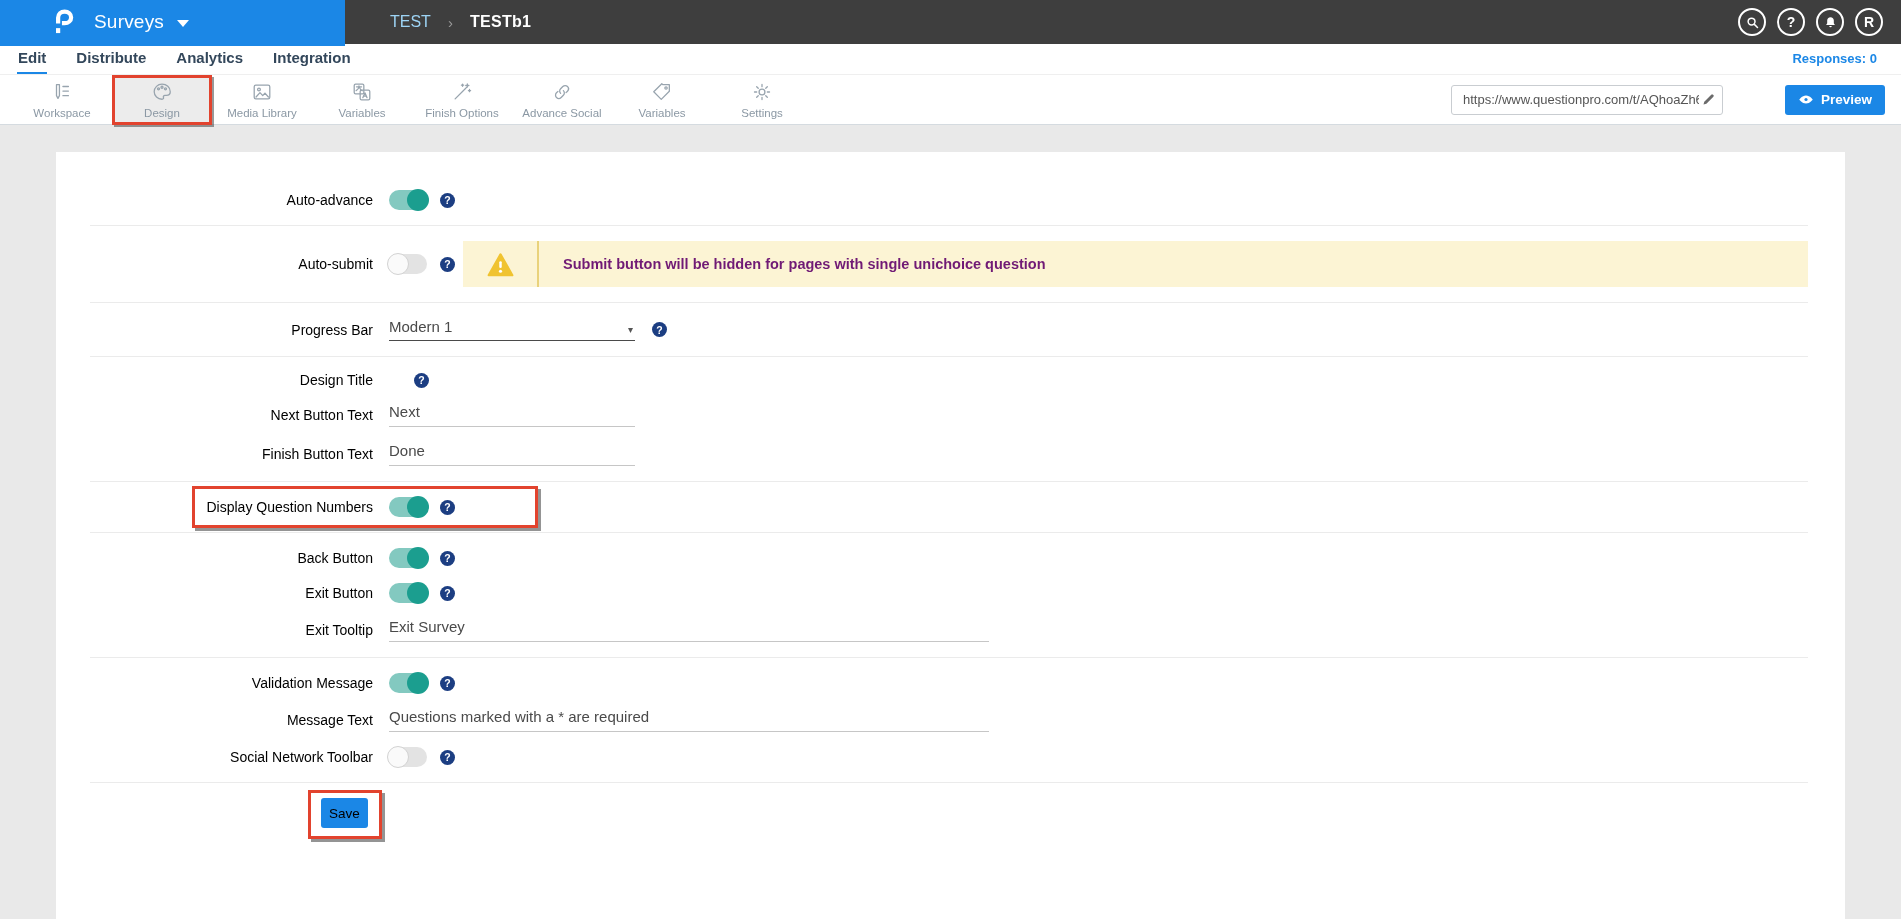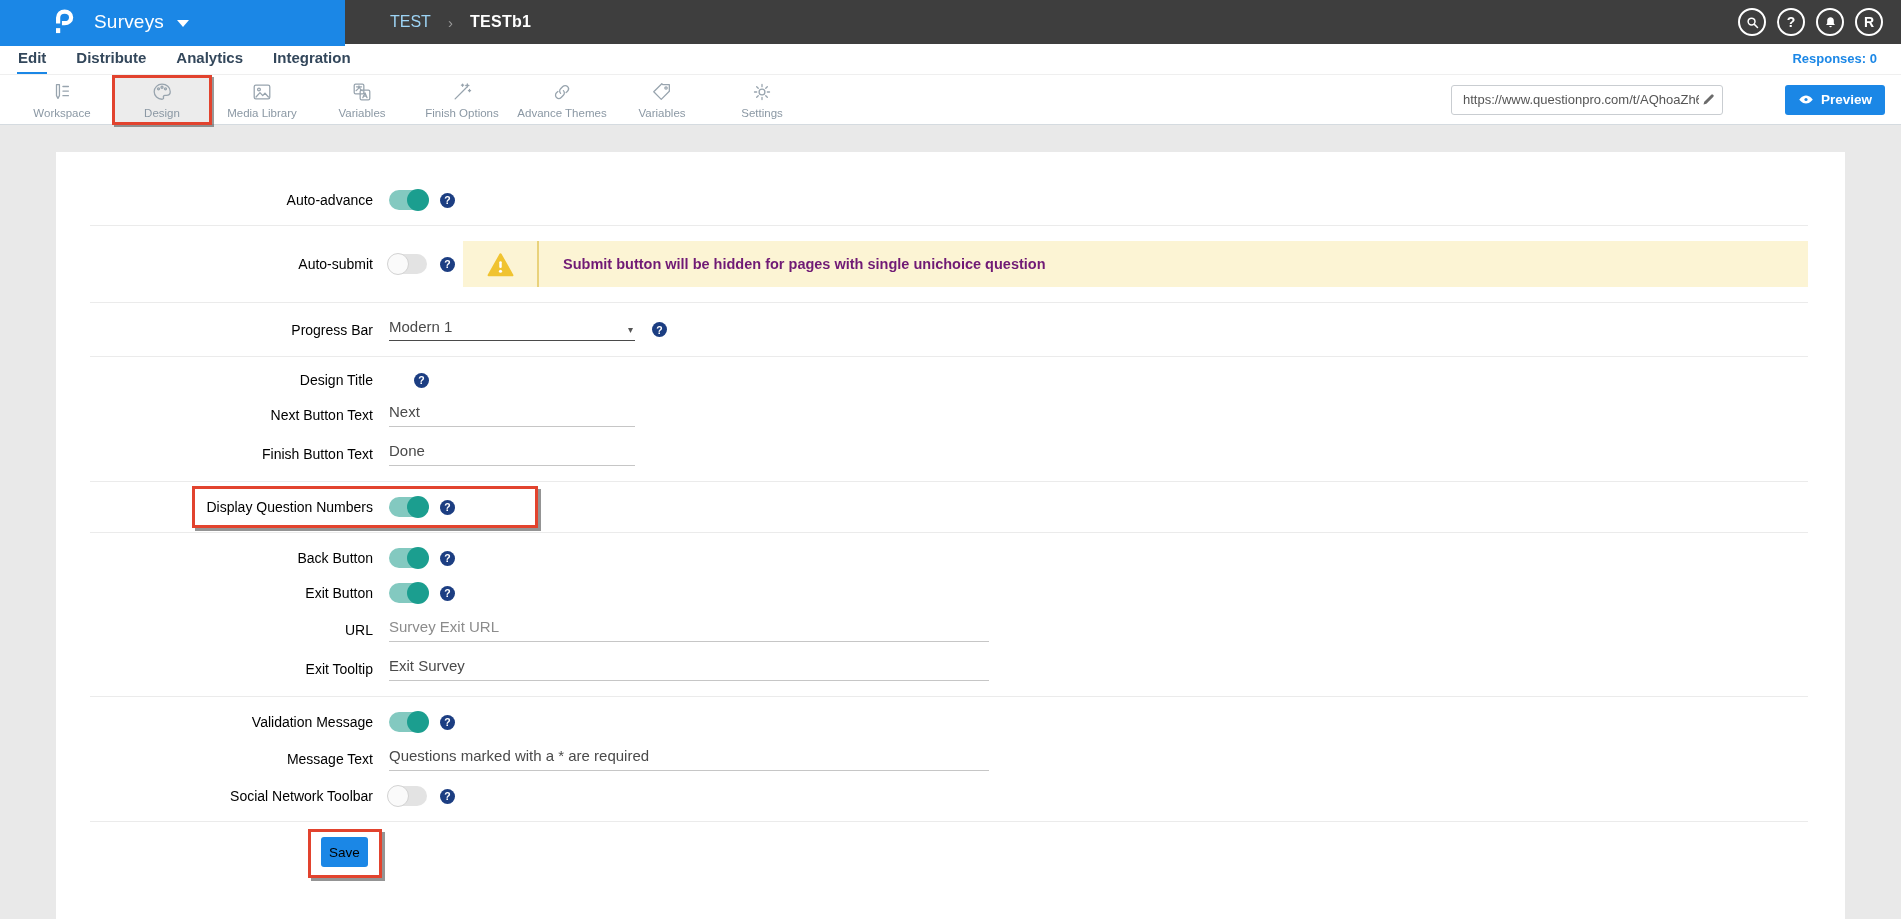--- a/index.html
+++ b/index.html
@@ -179,21 +179,21 @@
           <path d="M4.5 19.5l9.7-9.7M15 9l2-2"></path>
           <path d="M17.8 3.2v3.4M16.1 4.9h3.4M20.2 9.2v2.4M19 10.4h2.4M12.6 3.4v2.4M11.4 4.6h2.4"></path>
         </svg></span>
       <span class="tb-label">Finish Options</span>
     </div>
     <div class="tb-item">
       <span class="tb-ico"><svg width="22" height="22" viewBox="0 0 24 24" fill="none" stroke="#98A4AE" stroke-width="1.4" stroke-linecap="round" stroke-linejoin="round">
           <path d="M10.5 13.5a3.6 3.6 0 0 1 0-5.1l2.4-2.4a3.6 3.6 0 0 1 5.1 5.1l-1.6 1.6"></path>
           <path d="M13.5 10.5a3.6 3.6 0 0 1 0 5.1l-2.4 2.4a3.6 3.6 0 0 1-5.1-5.1l1.6-1.6"></path>
         </svg></span>
-      <span class="tb-label">Advance Themes</span>
+      <span class="tb-label">Advance Social</span>
     </div>
     <div class="tb-item">
       <span class="tb-ico"><svg width="22" height="22" viewBox="0 0 24 24" fill="none" stroke="#98A4AE" stroke-width="1.4" stroke-linecap="round" stroke-linejoin="round">
           <path d="M12.8 4H20v7.2l-8.8 8.8L3 11.8 11.8 3z"></path>
           <circle cx="16.4" cy="7.6" r="1.3"></circle>
         </svg></span>
       <span class="tb-label">Variables</span>
     </div>
     <div class="tb-item">
       <span class="tb-ico"><svg width="22" height="22" viewBox="0 0 24 24" fill="none" stroke="#98A4AE" stroke-width="1.4" stroke-linecap="round" stroke-linejoin="round">
@@ -288,24 +288,20 @@
         <span class="help">?</span>
       </div>
       <div class="frow">
         <span class="flabel">Exit Button</span>
         <div class="toggle on">
           <span class="knob"></span>
         </div>
         <span class="help">?</span>
       </div>
       <div class="frow">
-        <span class="flabel">URL</span>
-        <input class="inp long" type="text" placeholder="Survey Exit URL" style="">
-      </div>
-      <div class="frow">
         <span class="flabel">Exit Tooltip</span>
         <input class="inp long" type="text" value="Exit Survey" style="">
       </div>
       <div class="divider"></div>
       <div class="frow">
         <span class="flabel">Validation Message</span>
         <div class="toggle on">
           <span class="knob"></span>
         </div>
         <span class="help">?</span>

